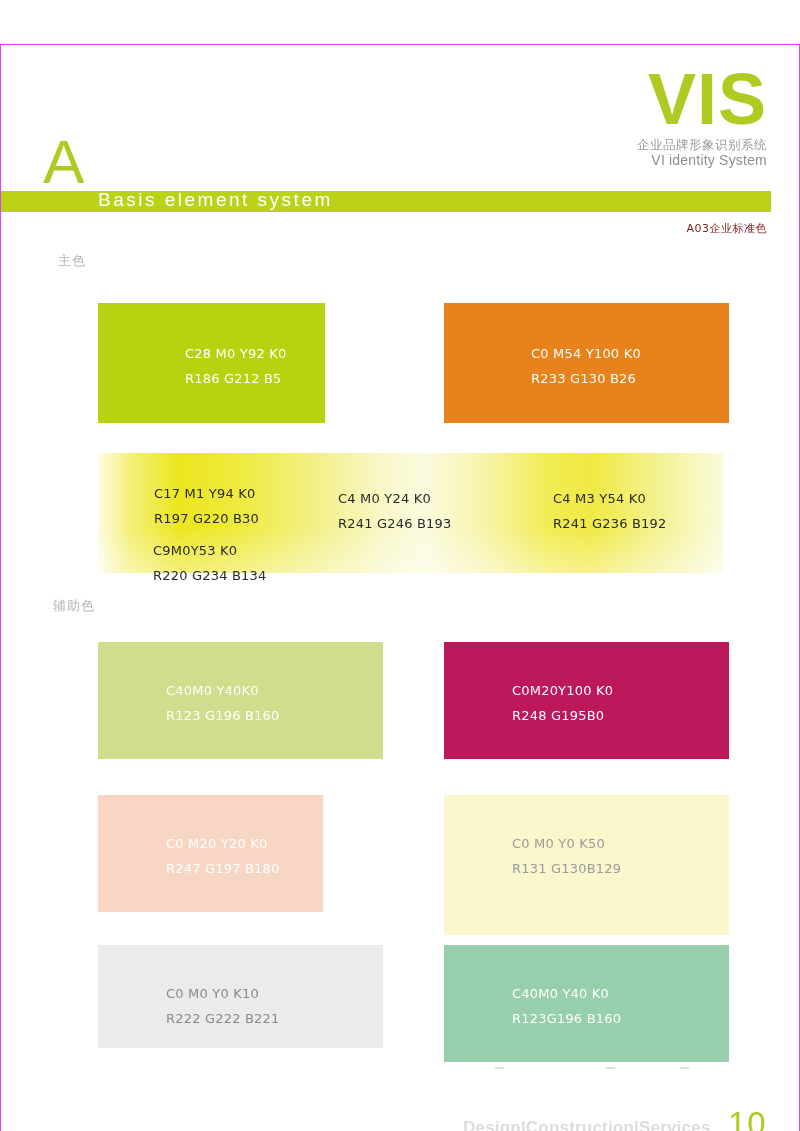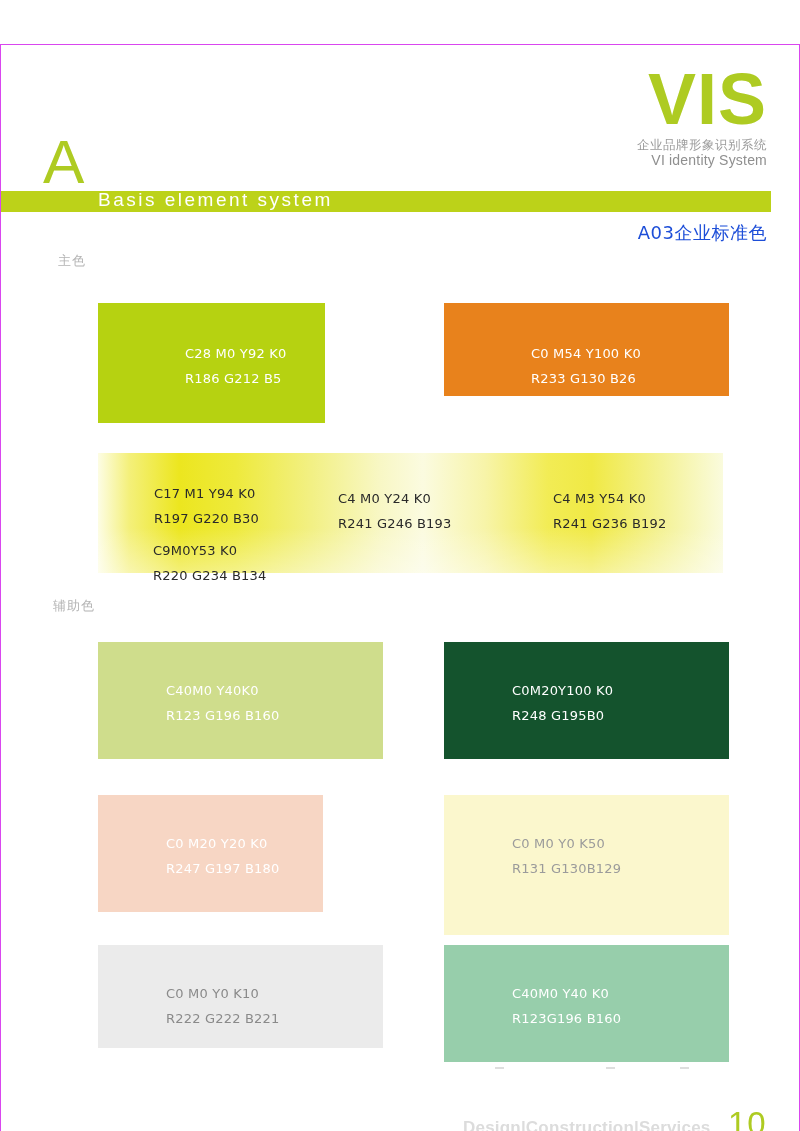--- a/index.html
+++ b/index.html
@@ -84,22 +84,22 @@
     letter-spacing: 2.5px;
     line-height: 28px;
     white-space: nowrap;
   }
 
   #page-subtitle {
     position: absolute;
     right: 32px;
     top: 176px;
     font-family: "DejaVu Sans", sans-serif;
-    font-size: 18px;
-    color: #1d4ed8;
+    font-size: 11px;
+    color: #7f1d1d;
     letter-spacing: 0.5px;
   }
 
   
   .group-label {
     position: absolute;
     font-family: "DejaVu Sans", sans-serif;
     font-size: 13px;
     color: #b4b4b4;
     letter-spacing: 1px;
@@ -122,21 +122,21 @@
   .swatch-inner {
     position: absolute;
   }
 
   
   #sw-primary-green {
     left: 97px; top: 258px; width: 227px; height: 120px;
     background: #b6d211;
   }
   #sw-primary-orange {
-    left: 443px; top: 258px; width: 285px; height: 93px;
+    left: 443px; top: 258px; width: 285px; height: 120px;
     background: #e8821c;
   }
   .primary-inner { left: 87px; top: 38px; color: #ffffff; }
 
   
   #sw-gradient {
     left: 97px; top: 408px; width: 625px; height: 120px;
     background:
       linear-gradient(to bottom,
         rgba(255,255,255,0.00) 0%,
@@ -157,21 +157,21 @@
         #fafbdd 100%);
   }
   .grad-label { position: absolute; color: #2a2a2a; }
   #grad-l1 { left: 56px; top: 28px; }
   #grad-l2 { left: 55px; top: 85px; }
   #grad-l3 { left: 240px; top: 33px; }
   #grad-l4 { left: 455px; top: 33px; }
 
   
   #sw-aux-1 { left: 97px; top: 597px; width: 285px; height: 117px; background: #cfdd8c; }
-  #sw-aux-2 { left: 443px; top: 597px; width: 285px; height: 117px; background: #14532d; }
+  #sw-aux-2 { left: 443px; top: 597px; width: 285px; height: 117px; background: #be185d; }
   #sw-aux-3 { left: 97px; top: 750px; width: 225px; height: 117px; background: #f7d6c4; }
   #sw-aux-4 { left: 443px; top: 750px; width: 285px; height: 140px; background: #fbf7cd; }
   #sw-aux-5 { left: 97px; top: 900px; width: 285px; height: 103px; background: #ebebeb; }
   #sw-aux-6 { left: 443px; top: 900px; width: 285px; height: 117px; background: #97ceab; }
   .aux-inner { left: 68px; top: 36px; }
   .txt-white { color: #ffffff; }
   .txt-gray  { color: #9b9b9b; }
   .txt-dgray { color: #8a8a8a; }
 
   

